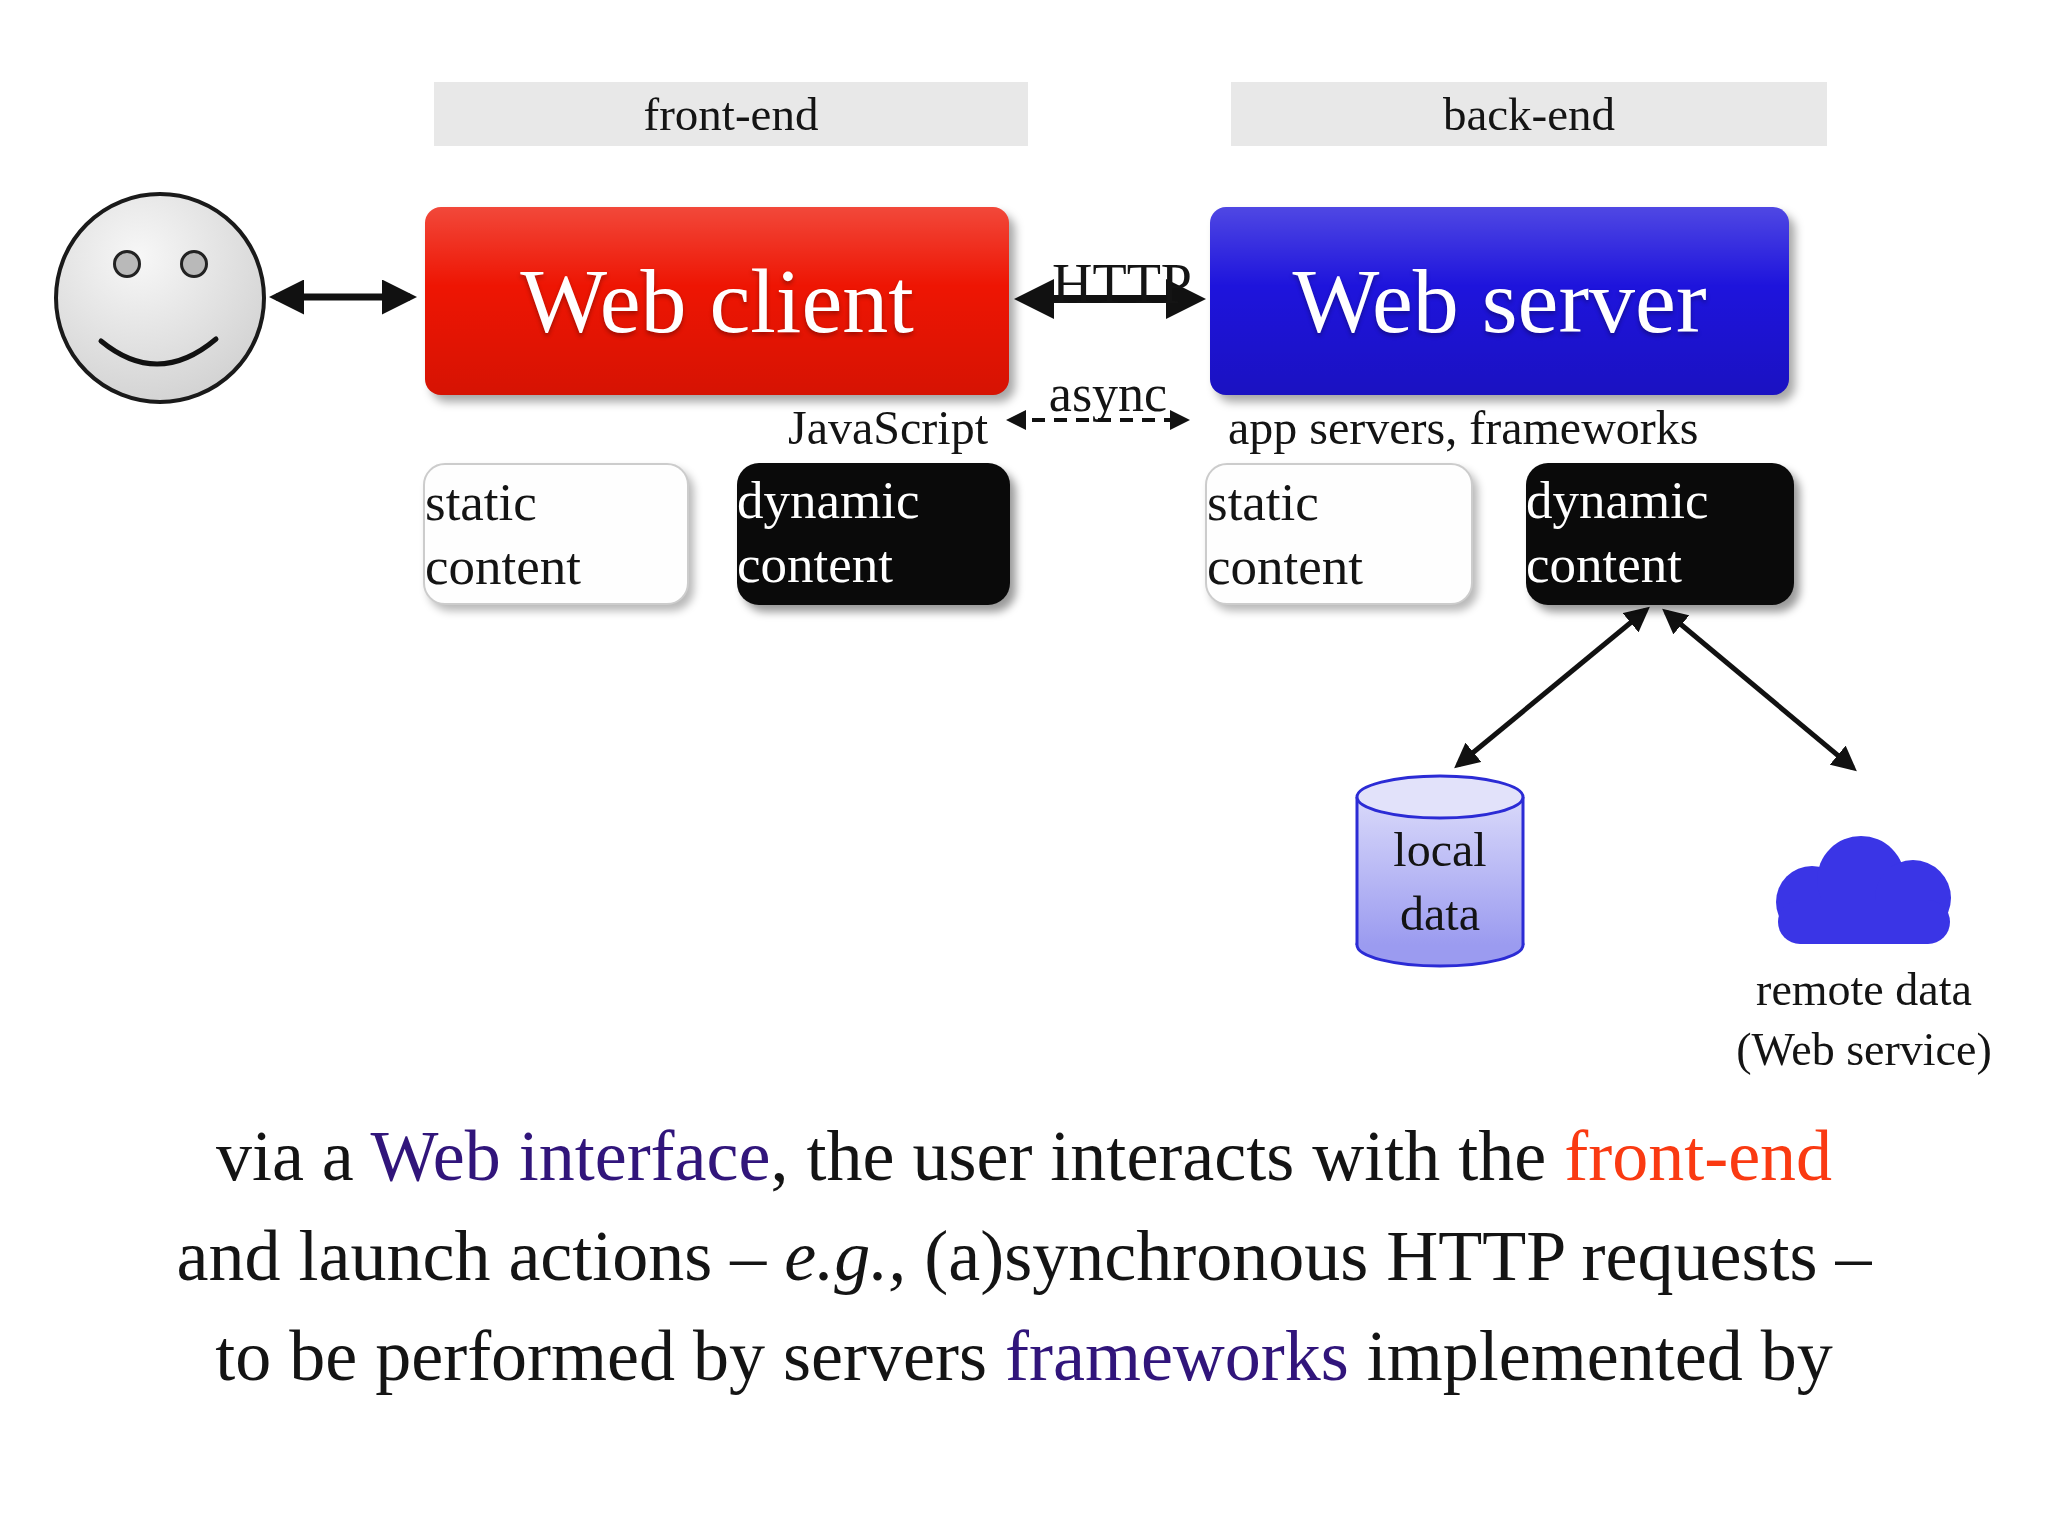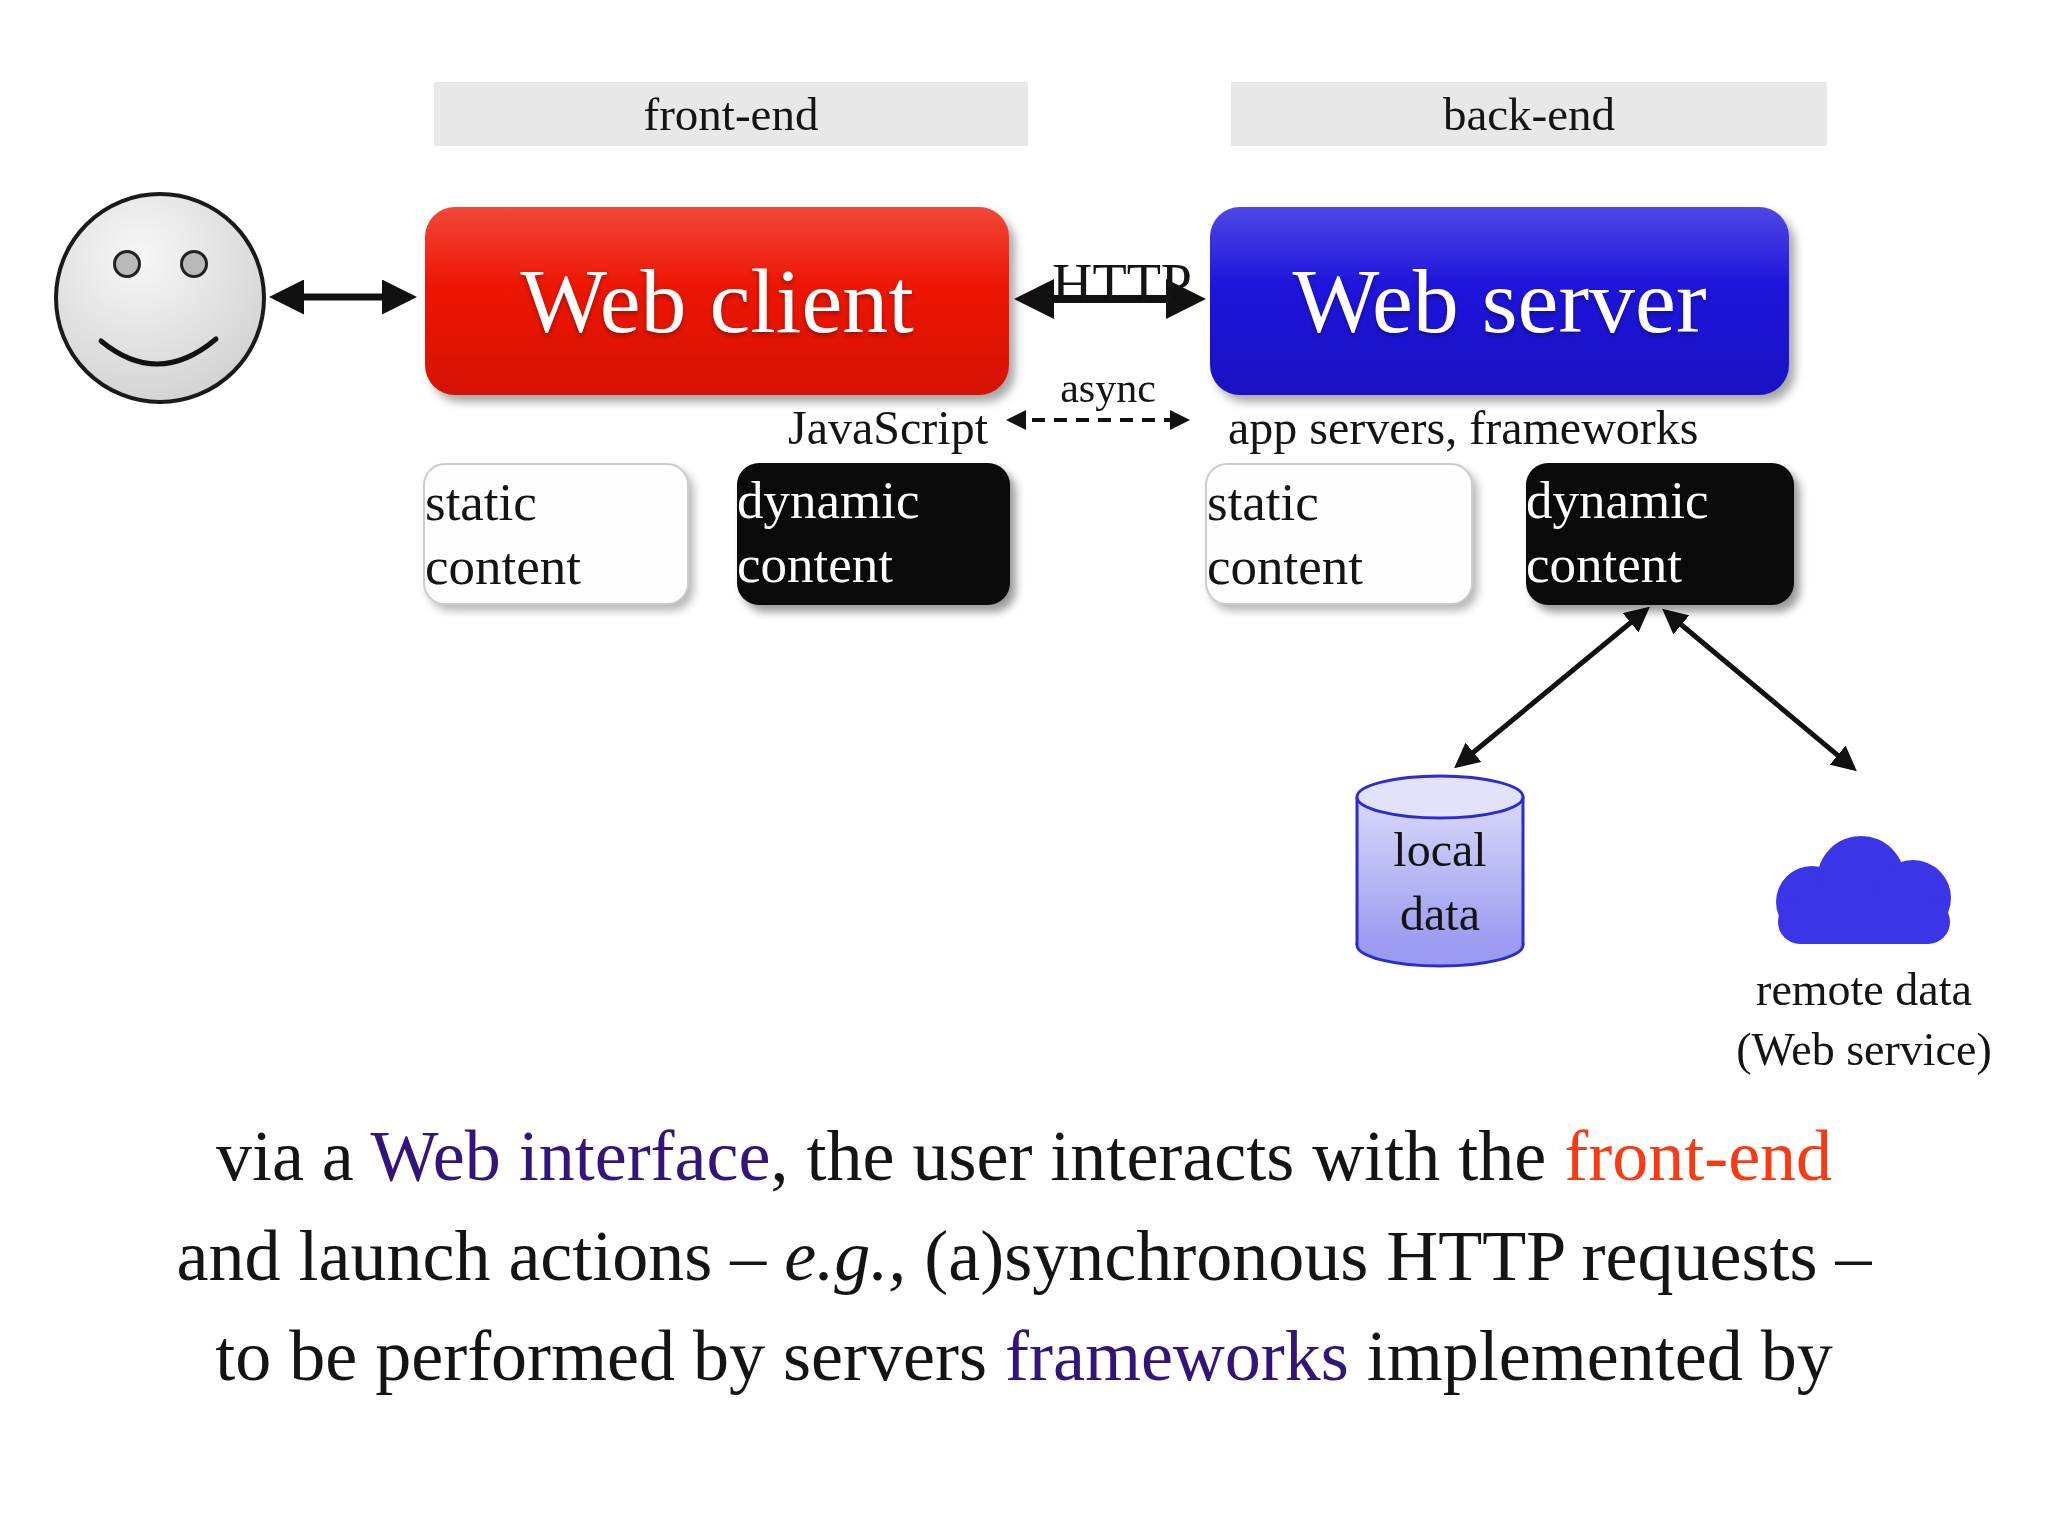--- a/index.html
+++ b/index.html
@@ -8,37 +8,37 @@
     font-family:"Liberation Serif","DejaVu Serif",serif;color:var(--ink,#141414);
   }
   .abs{position:absolute;}
   
   .banner{
     background:var(--banner-gray,#e8e8e8);height:64px;line-height:64px;
     text-align:center;font-size:47px;color:#141414;
   }
   
   .bigbox{
-    height:188px;border-radius:30px;display:flex;align-items:center;justify-content:center;
+    height:188px;border-radius:16px;display:flex;align-items:center;justify-content:center;
     color:#ffffff;font-size:92px;box-shadow:6px 7px 10px rgba(0,0,0,.35);
     text-shadow:0 3px 4px rgba(0,0,0,.30);
   }
   .bigbox.red{background:linear-gradient(180deg,rgba(255,255,255,.22),rgba(255,255,255,0) 42%,rgba(0,0,0,.10)),var(--client-red,#ee1503);}
   .bigbox.blue{background:linear-gradient(180deg,rgba(255,255,255,.22),rgba(255,255,255,0) 42%,rgba(0,0,0,.12)),var(--server-blue,#1e14dc);}
   
   .contentbox{
     width:266px;height:142px;border-radius:22px;text-align:left;
     font-size:53px;line-height:64px;padding-top:5px;box-sizing:border-box;
   }
   .contentbox.white{background:#fefefe;border:2px solid #cccccc;color:#141414;box-shadow:5px 6px 9px rgba(0,0,0,.28);}
   .contentbox.black{background:#0a0a0a;color:#ffffff;box-shadow:6px 7px 9px rgba(0,0,0,.40);}
   
   .lbl{font-size:48px;color:#141414;white-space:nowrap;}
   .http-lbl{font-size:56px;text-align:center;}
-  .async-lbl{font-size:42px;text-align:center;}
+  .async-lbl{font-size:52px;text-align:center;}
   .stacked{text-align:center;font-size:48px;line-height:64px;color:#141414;}
   .remote-lbl{text-align:center;font-size:46px;line-height:60px;color:#141414;}
   
   #caption{left:0;width:2048px;top:1106px;text-align:center;font-size:72px;}
   .cap-line{height:100px;line-height:100px;white-space:nowrap;}
   .cap-line span{white-space:pre;}
   .seg-ink{color:#141414;}
   .seg-purple{color:var(--accent-purple,#31157b);}
   .seg-orange{color:var(--accent-orange,#fa3a12);}
   .it{font-style:italic;}

